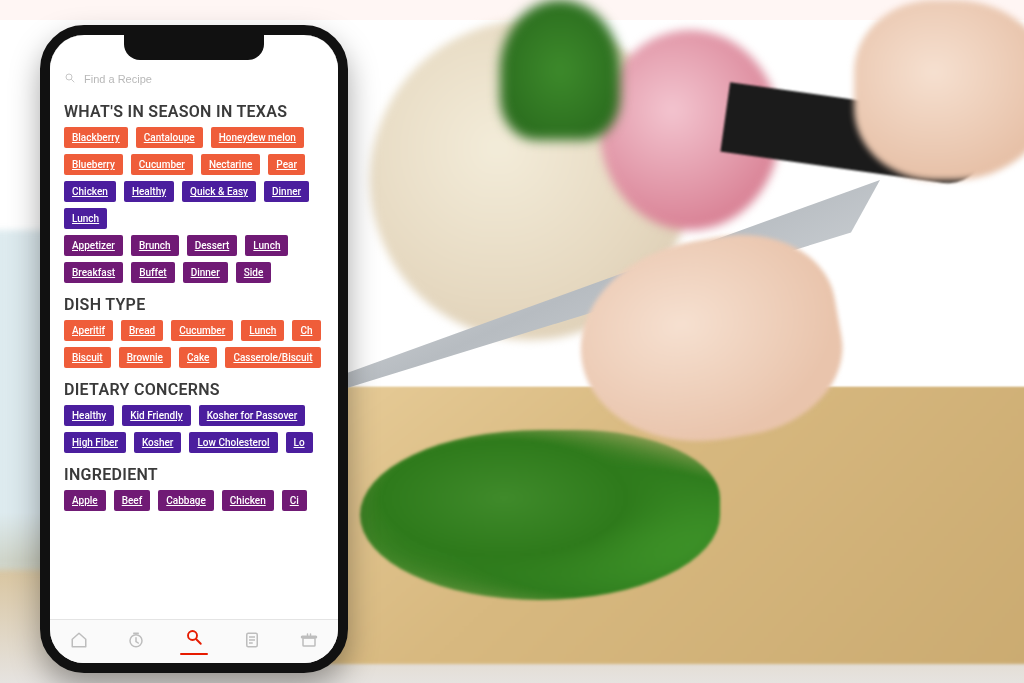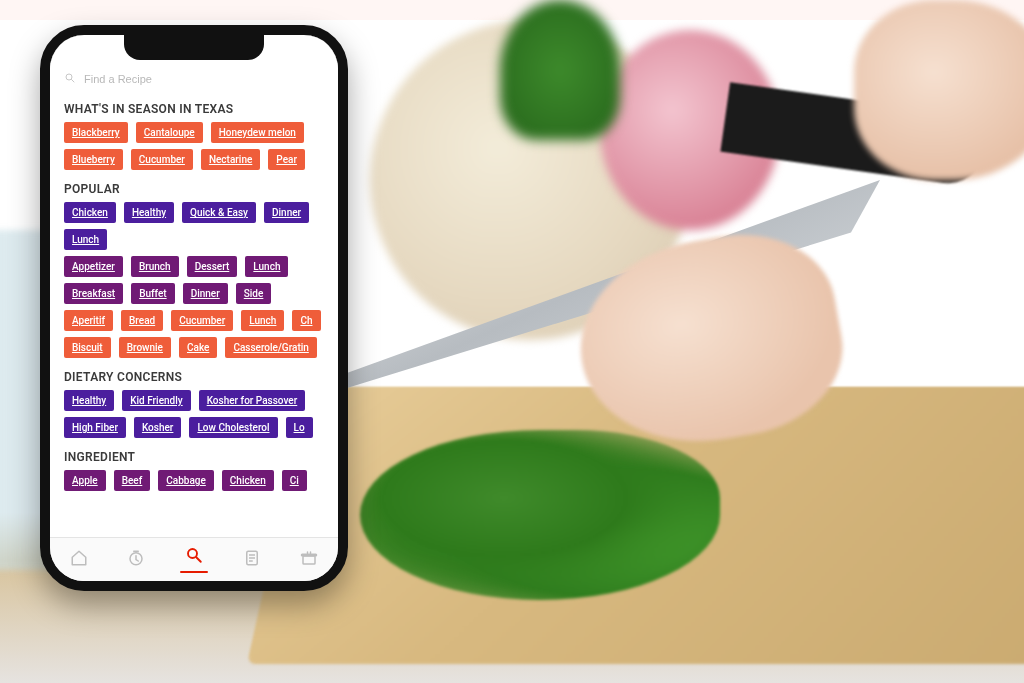--- a/index.html
+++ b/index.html
@@ -81,21 +81,21 @@
     position:absolute; right:-30px; top:0px; width:200px; height:180px;
     background: radial-gradient(ellipse at 40% 40%, #f6e0d0 0%, #e7c1a8 70%);
     border-radius: 40% 50% 50% 40%;
     filter: blur(3px);
   }
 
   
   .phone {
     position: absolute;
     left: 40px; top: 25px;
-    width: 308px; height: 566px;
+    width: 308px; height: 648px;
     background: #f0f0f0;
     border: 10px solid #111;
     border-radius: 44px;
     box-shadow: 0 0 0 2px #3a3a3a inset, 0 14px 30px rgba(0,0,0,0.35);
   }
   .notch {
     position:absolute; top:-1px; left:50%; transform:translateX(-50%);
     width:140px; height:26px; background:#111;
     border-radius: 0 0 16px 16px;
   }
@@ -116,21 +116,21 @@
   }
   .search svg { width:12px; height:12px; }
   .search input {
     border:none; outline:none; flex:1;
     font-size:11px; color:#555; background:transparent;
   }
   .search input::placeholder { color:#b8b8b8; }
 
   .section { padding: 0 14px 6px; }
   .section h3 {
-    font-size: 12px; font-weight:600; letter-spacing:0.3px;
+    font-size: 16px; font-weight:600; letter-spacing:0.3px;
     color:#3a3a3a; margin: 6px 0 6px;
   }
   .tags { display:flex; flex-wrap:wrap; gap:6px 8px; }
   .tag {
     color:#fff; font-size:10px; font-weight:500;
     padding: 5px 8px; border-radius:2px;
     white-space:nowrap;
     cursor:pointer;
     text-decoration:underline;
   }
@@ -191,21 +191,20 @@
               <span class="tag c-red">Blackberry</span>
               <span class="tag c-red">Cantaloupe</span>
               <span class="tag c-red">Honeydew melon</span>
               <span class="tag c-red">Blueberry</span>
               <span class="tag c-red">Cucumber</span>
               <span class="tag c-red">Nectarine</span>
               <span class="tag c-red">Pear</span>
             </div>
           </div>
           <div class="section">
-            <h3>POPULAR</h3>
             <div class="tags">
               <span class="tag c-purple">Chicken</span>
               <span class="tag c-purple">Healthy</span>
               <span class="tag c-purple">Quick &amp; Easy</span>
               <span class="tag c-purple">Dinner</span>
               <span class="tag c-purple">Lunch</span>
             </div>
           </div>
           <div class="section">
             <div class="tags">
@@ -213,30 +212,31 @@
               <span class="tag c-green">Brunch</span>
               <span class="tag c-green">Dessert</span>
               <span class="tag c-green">Lunch</span>
               <span class="tag c-green">Breakfast</span>
               <span class="tag c-green">Buffet</span>
               <span class="tag c-green">Dinner</span>
               <span class="tag c-green">Side</span>
             </div>
           </div>
           <div class="section">
+            <h3>DISH TYPE</h3>
             <div class="tags">
               <span class="tag c-red">Aperitif</span>
               <span class="tag c-red">Bread</span>
               <span class="tag c-red">Cucumber</span>
               <span class="tag c-red">Lunch</span>
               <span class="tag c-red">Ch</span>
               <span class="tag c-red">Biscuit</span>
               <span class="tag c-red">Brownie</span>
               <span class="tag c-red">Cake</span>
-              <span class="tag c-red">Casserole/Gratin</span>
+              <span class="tag c-red">Casserole/Biscuit</span>
             </div>
           </div>
           <div class="section">
             <h3>DIETARY CONCERNS</h3>
             <div class="tags">
               <span class="tag c-purple">Healthy</span>
               <span class="tag c-purple">Kid Friendly</span>
               <span class="tag c-purple">Kosher for Passover</span>
               <span class="tag c-purple">High Fiber</span>
               <span class="tag c-purple">Kosher</span>

